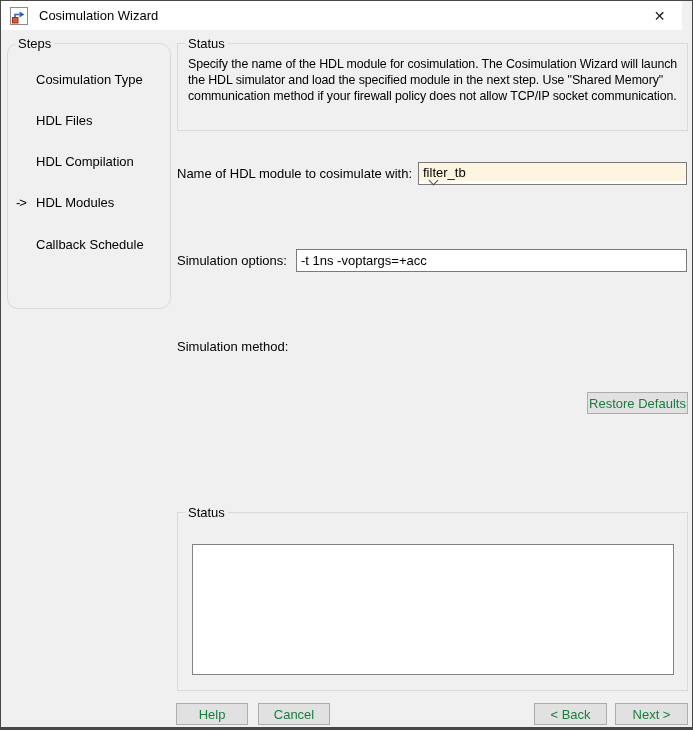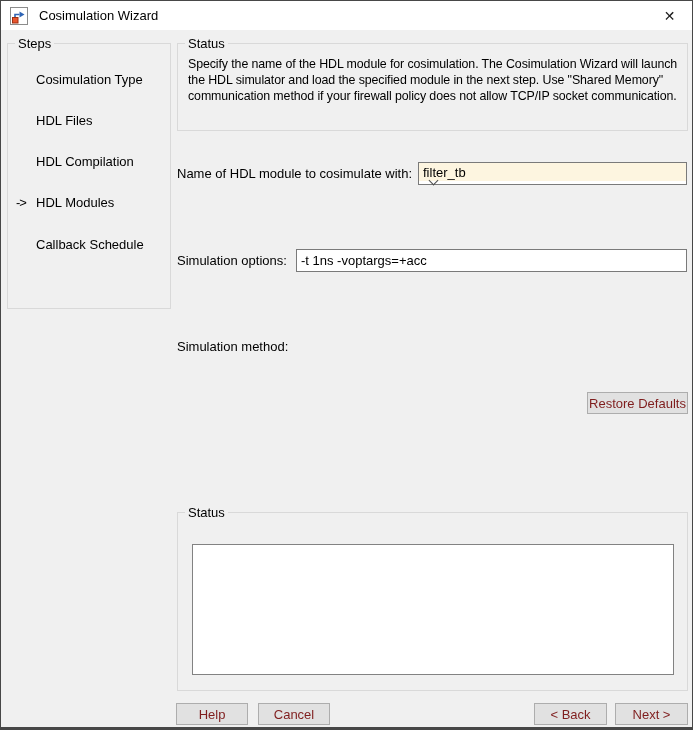--- a/index.html
+++ b/index.html
@@ -8,41 +8,41 @@
 
   .window {
     position:relative; width:693px; height:730px;
     background:#f0f0f0;
     border:1px solid #474747; border-bottom-width:3px;
     overflow:hidden;
   }
 
   
   .titlebar {
-    position:absolute; left:0; top:0; right:0; height:29px;
+    position:absolute; left:0; top:0; right:10px; height:29px;
     background:#ffffff; display:flex; align-items:center;
   }
   .app-icon { width:20px; height:20px; margin-left:8px; display:flex; align-items:center; justify-content:center; }
   .titlebar .title { margin-left:10px; font-size:13px; color:#000; }
   .close-btn {
     position:absolute; right:0; top:0; width:45px; height:29px;
     display:flex; align-items:center; justify-content:center;
     font-size:14px; color:#1a1a1a; cursor:default;
   }
 
   
   .group {
     position:absolute; border:1px solid #d9d9d9; background:#f0f0f0;
   }
   .group > .legend {
     position:absolute; top:-9px; left:7px; background:#f0f0f0; padding:0 3px;
     font-size:13px; color:#000; line-height:17px;
   }
 
-  .steps-group { left:6px; top:42px; width:164px; height:266px; }
+  .steps-group { left:6px; top:42px; width:164px; height:266px;border-radius:11px; }
   .step { position:absolute; left:0; width:100%; height:20px; display:flex; align-items:center; }
   .step .step-label { margin-left:28px; font-size:13px; }
   .step .step-marker { position:absolute; left:8px; font-size:13px; letter-spacing:-1px; }
 
   .actions-group { left:176px; top:42px; width:511px; height:88px; }
   .actions-text {
     position:absolute; left:10px; top:12px; width:492px;
     font-size:12.4px; line-height:16px; letter-spacing:-0.1px; color:#000;
   }
 
@@ -79,21 +79,21 @@
   .select .chev-wrap { width:26px; display:flex; align-items:center; justify-content:center; }
 
   .chev {
     display:inline-block; width:7px; height:7px; margin-top:-4px;
     border-right:1.2px solid #4d4d4d; border-bottom:1.2px solid #4d4d4d;
     transform:rotate(45deg);
   }
 
   .btn {
     position:absolute; height:22px; background:#e1e1e1; border:1px solid #adadad;
-    font-family:"Liberation Sans", sans-serif; font-size:13px; color:#7f1d1d;
+    font-family:"Liberation Sans", sans-serif; font-size:13px; color:#15803d;
     display:flex; align-items:center; justify-content:center; cursor:default;
   }
 </style>
 </head>
 <body>
 
 <div class="window">
 
   <div class="titlebar">
     <span class="app-icon">

